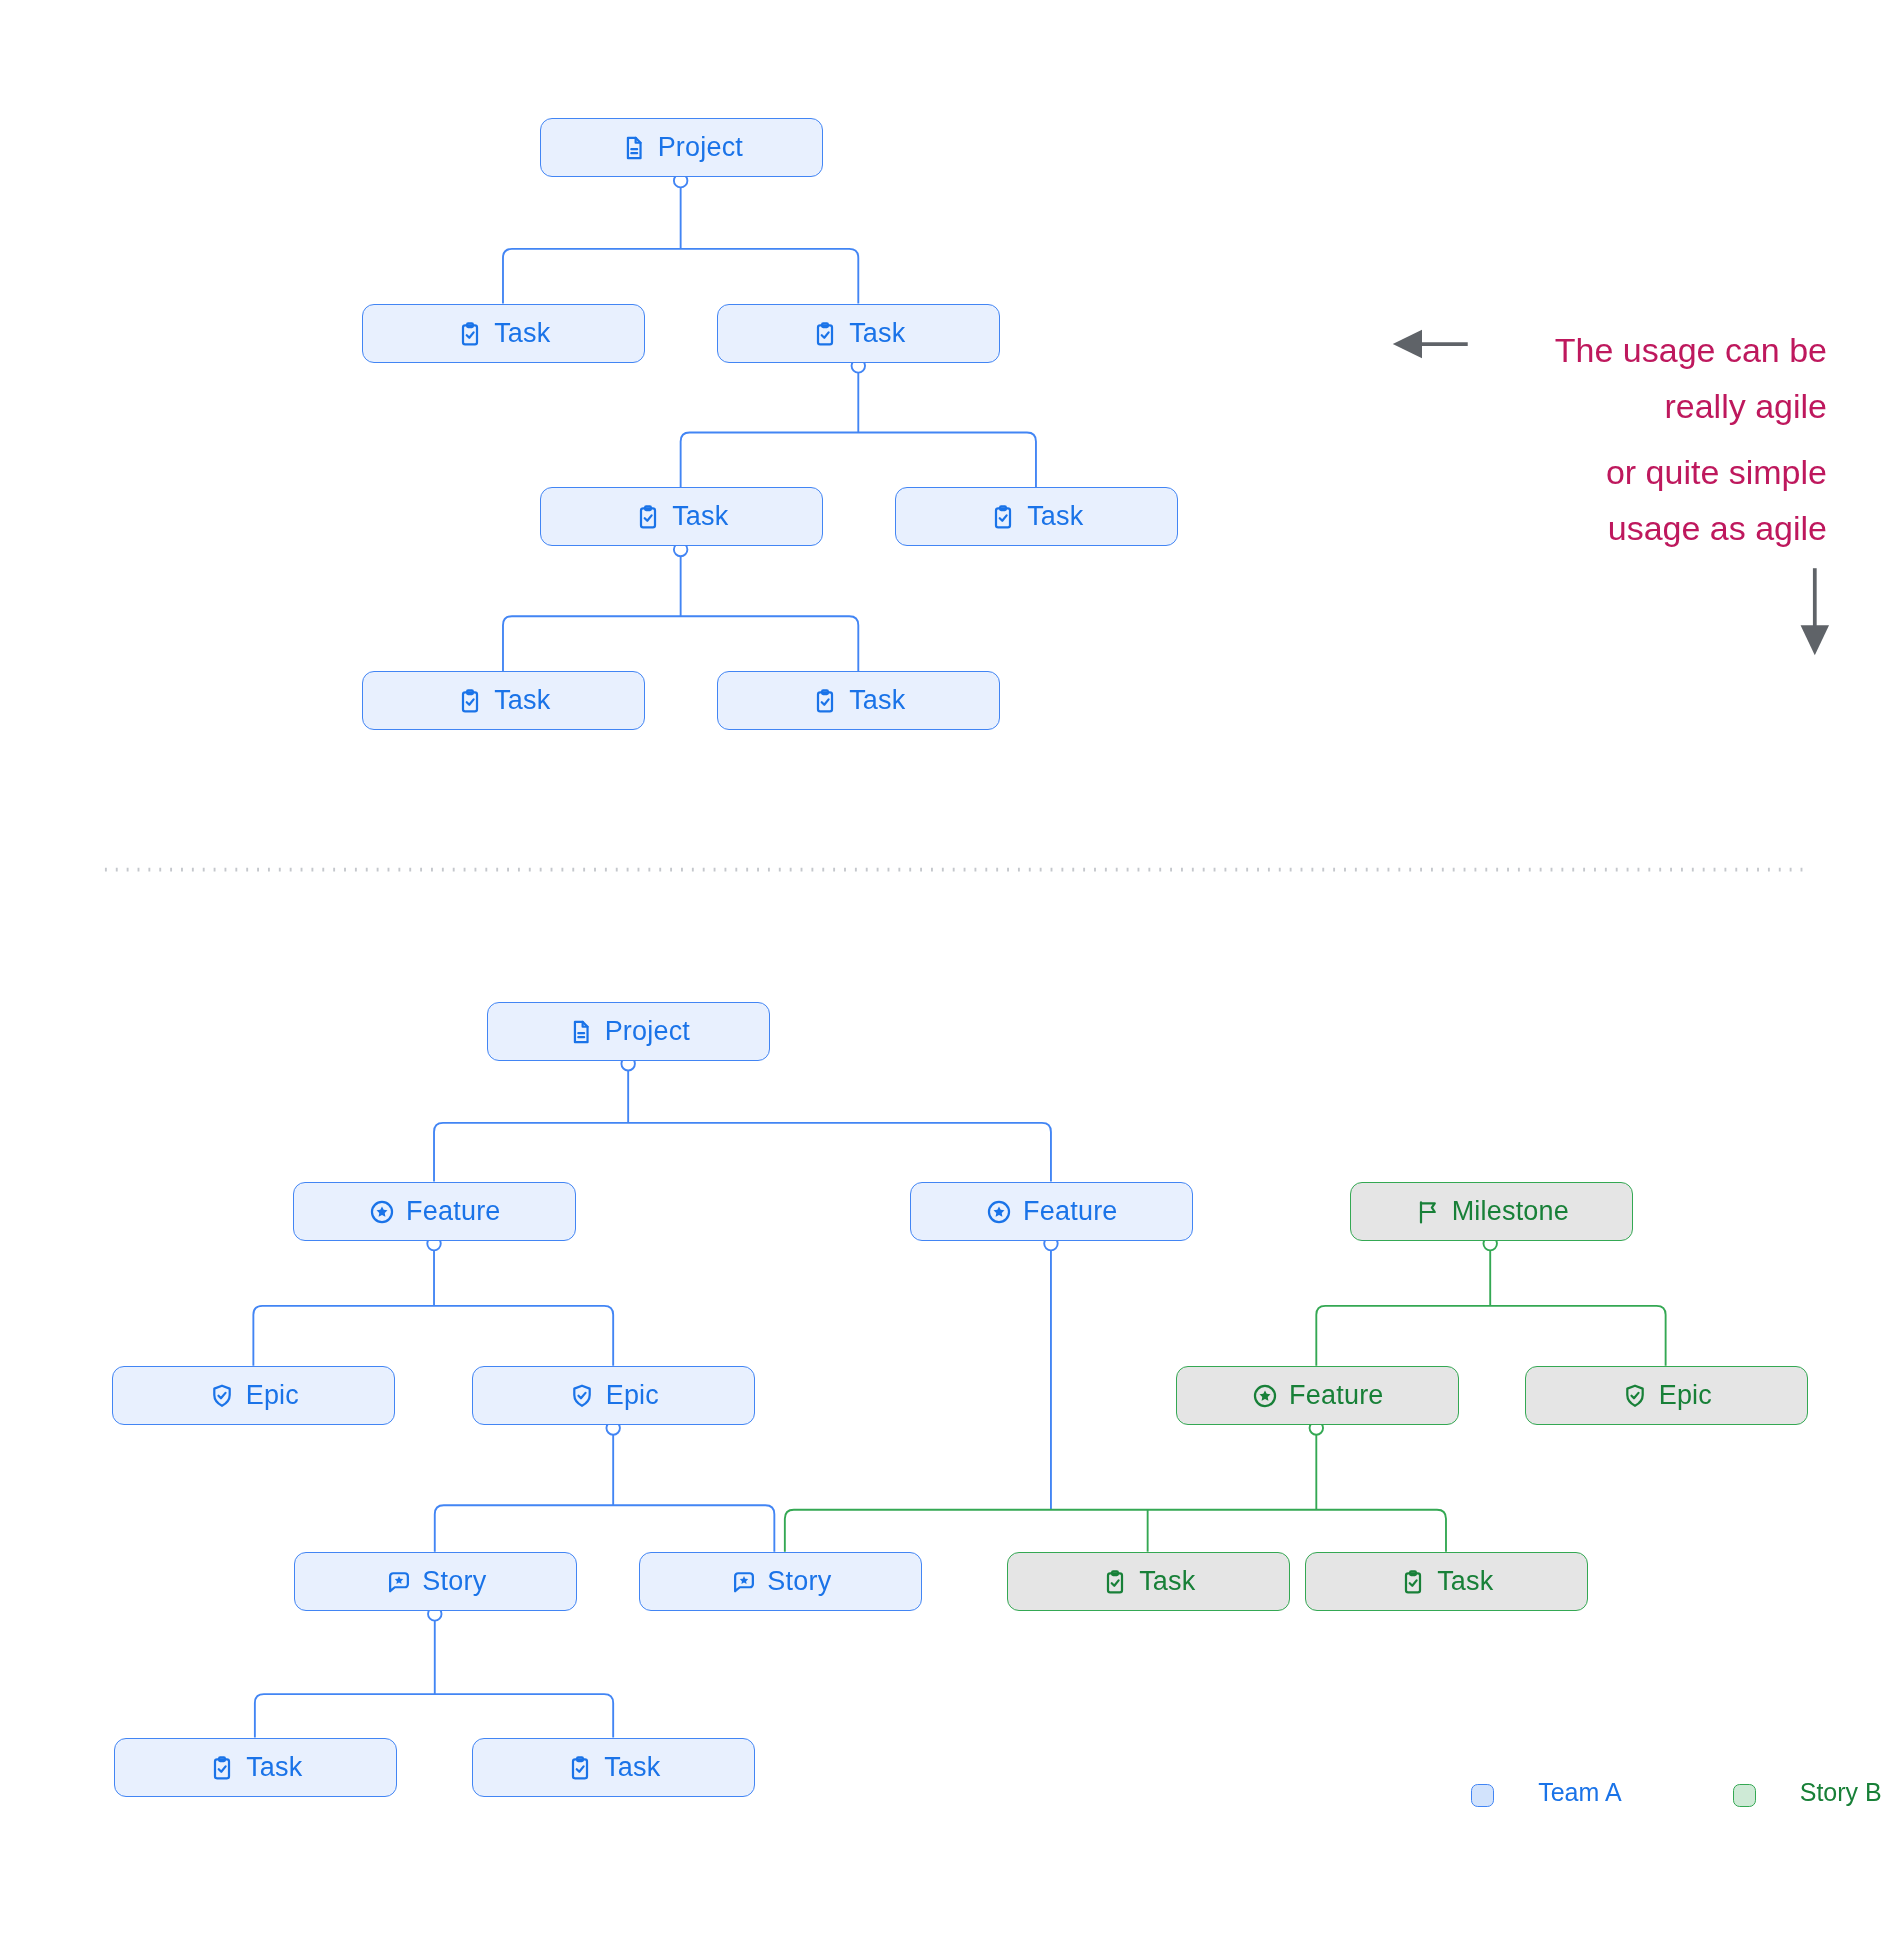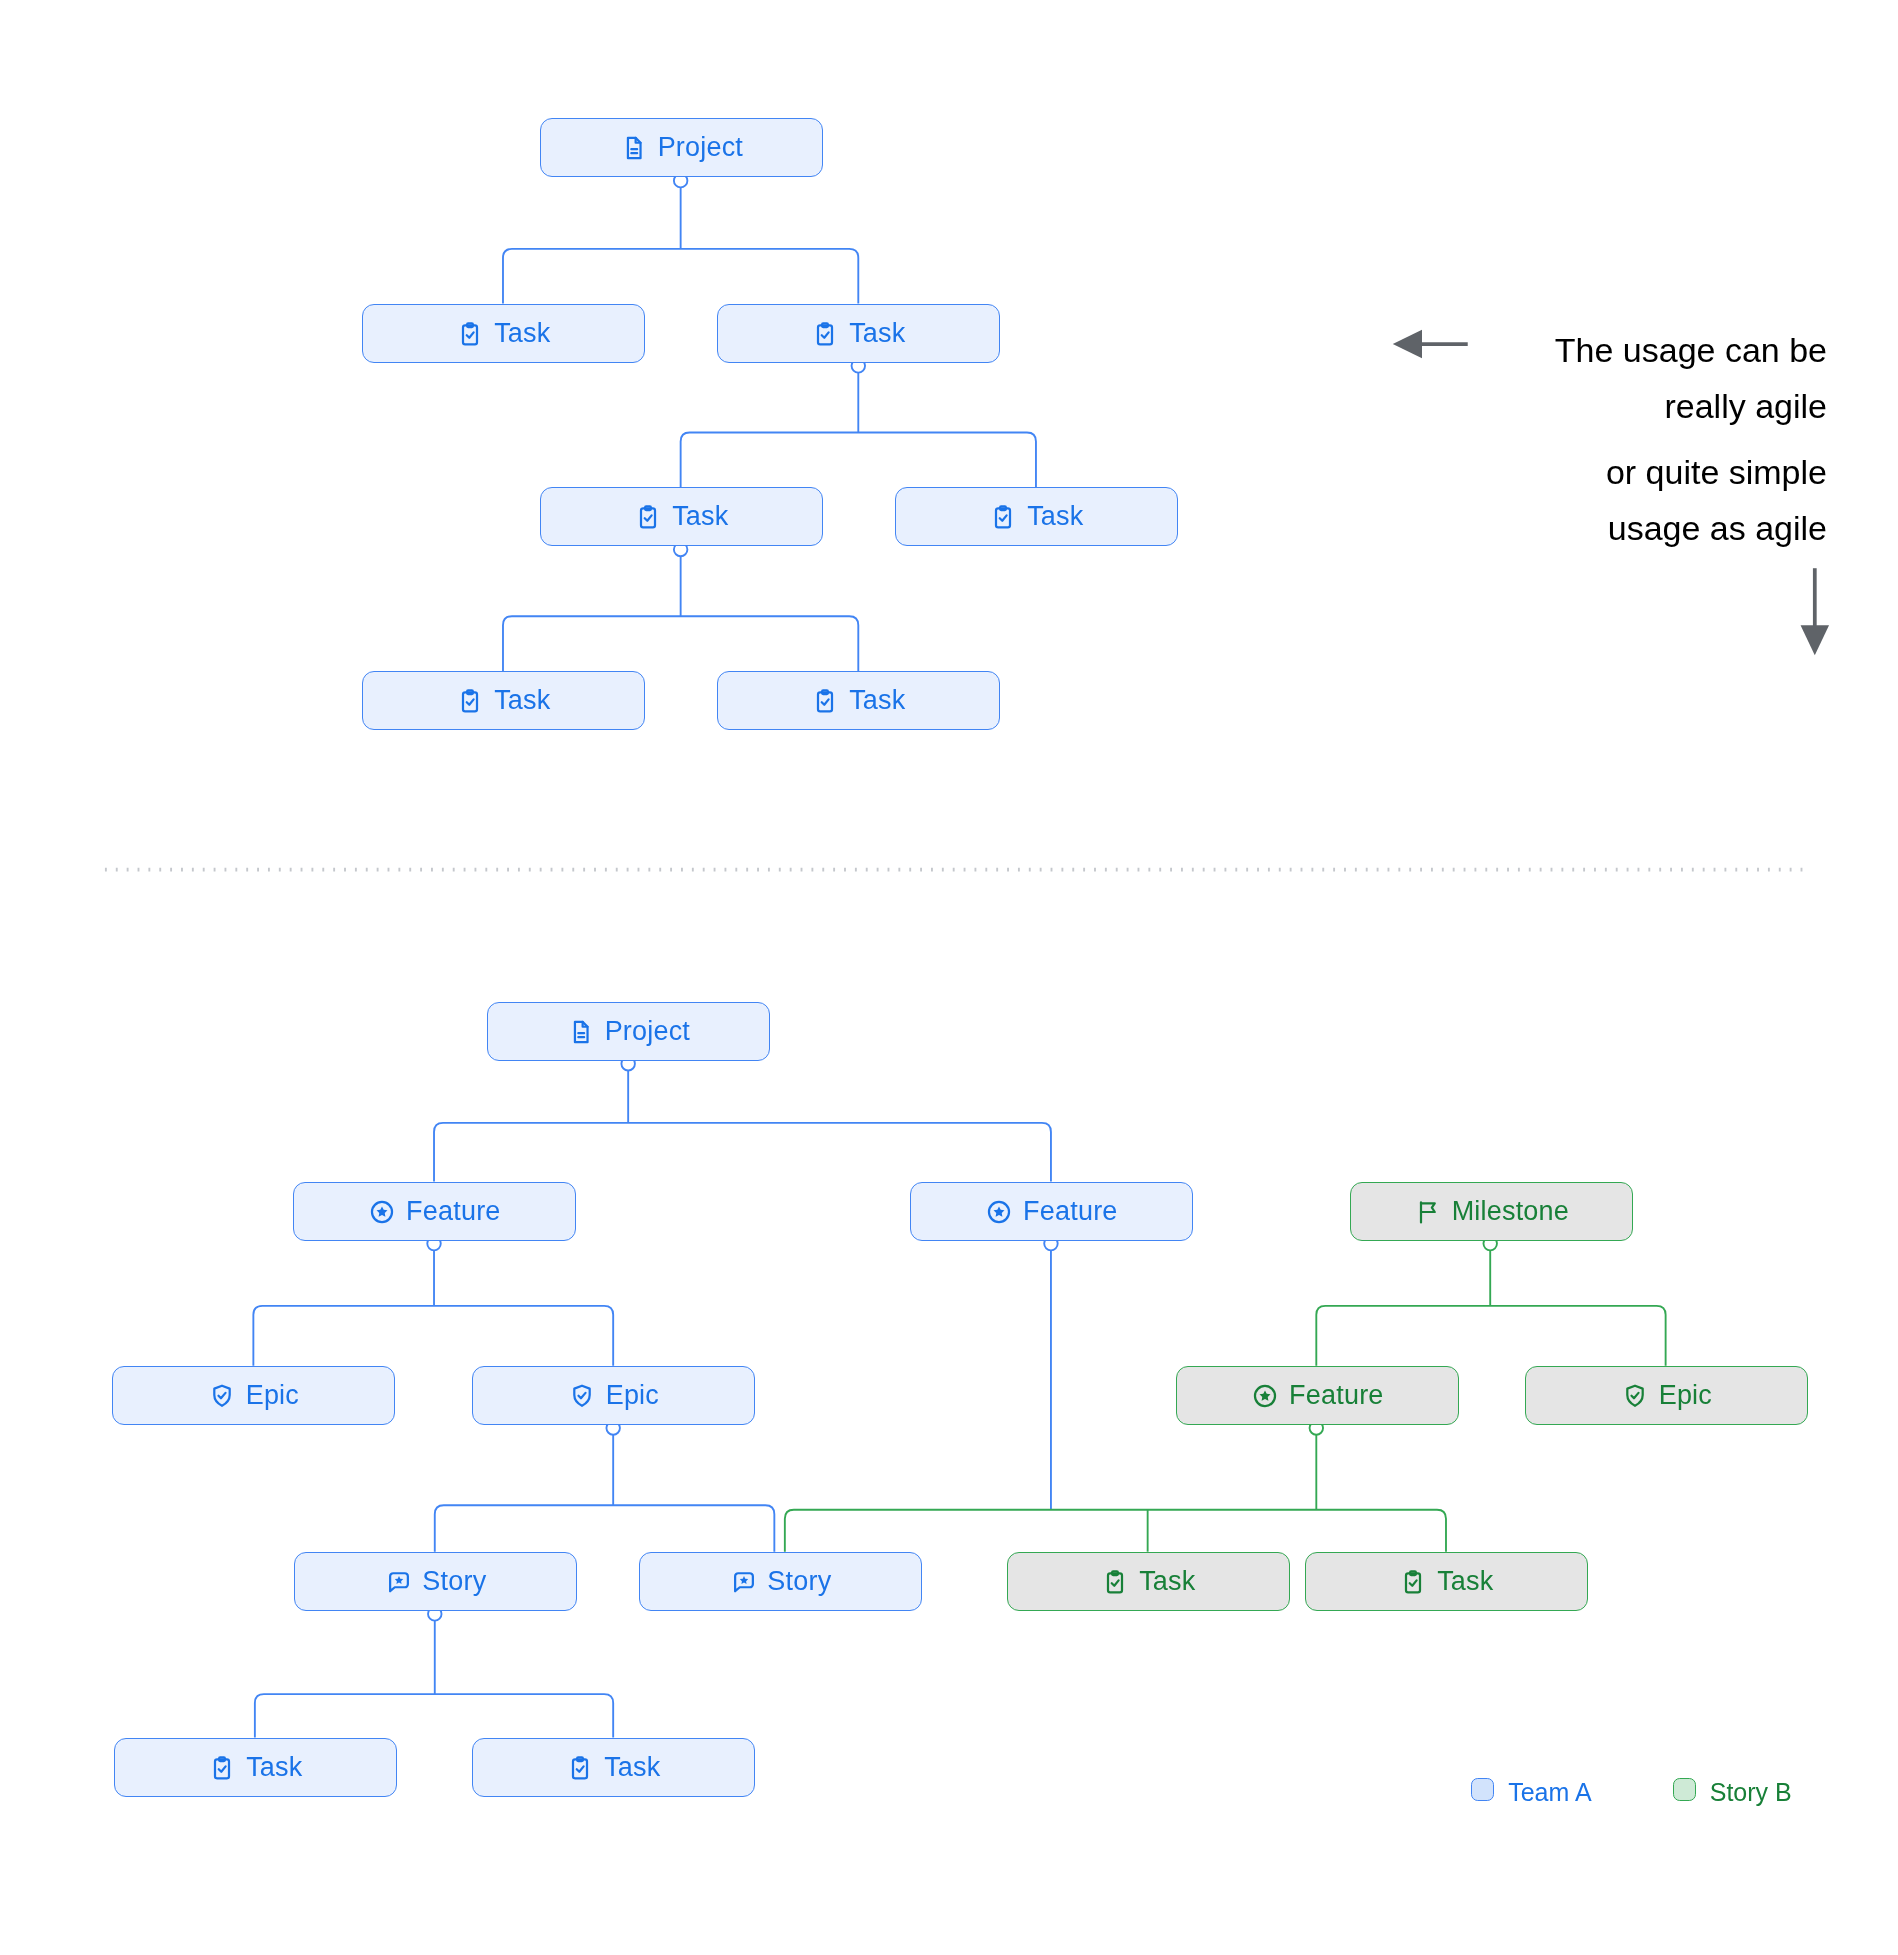--- a/index.html
+++ b/index.html
@@ -40,34 +40,35 @@
     border: 1.9px solid #34A853;
     color: #188038;
   }
   .nicon { display: inline-flex; width: 28px; height: 28px; flex: 0 0 auto; }
   .nicon svg { width: 28px; height: 28px; }
   .annotation {
     position: absolute;
     right: 71px;
     top: 322px;
     text-align: right;
-    color: #000000;
+    color: #be185d;
     font-size: 34px;
     line-height: 56px;
     white-space: nowrap;
   }
   .ann-p2 { margin-top: 9.7px; }
   .legend {
     position: absolute;
     left: 1471px;
     top: 1778px;
     display: flex;
-    align-items: flex-start;
+    align-items: flex-end;
     font-size: 25px;
     font-weight: 500;
+    gap: 30px;
   }
   .swatch {
     width: 23px; height: 23px;
     box-sizing: border-box;
     border-radius: 6.7px;
     flex: 0 0 auto;
   }
   .swatch.a { background: #D2E3FC; border: 1.9px solid #4285F4; margin-right: 14.2px; }
   .swatch.b { background: #CEEAD6; border: 1.9px solid #34A853; margin-left: 81px; margin-right: 14.2px; }
   .legend .la { color: #1A73E8; }

